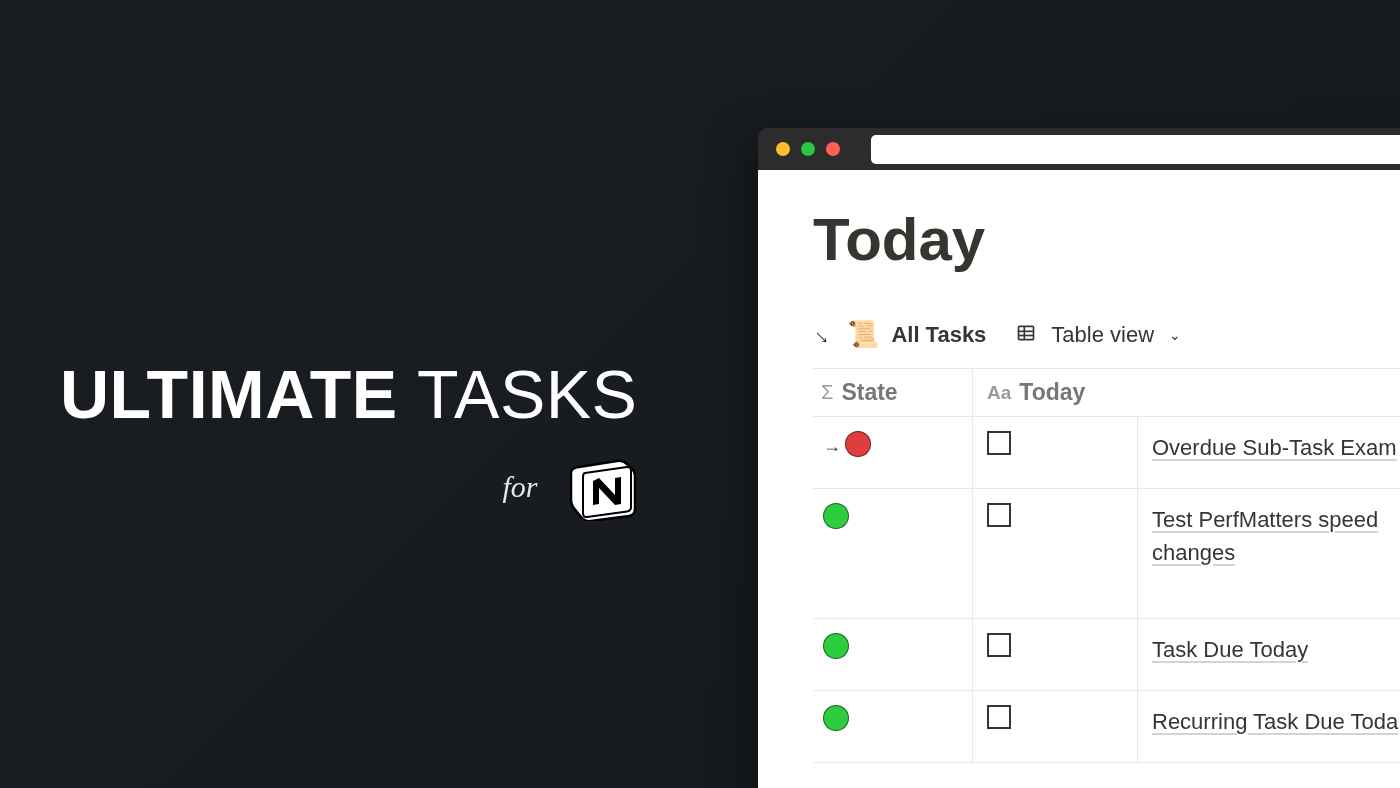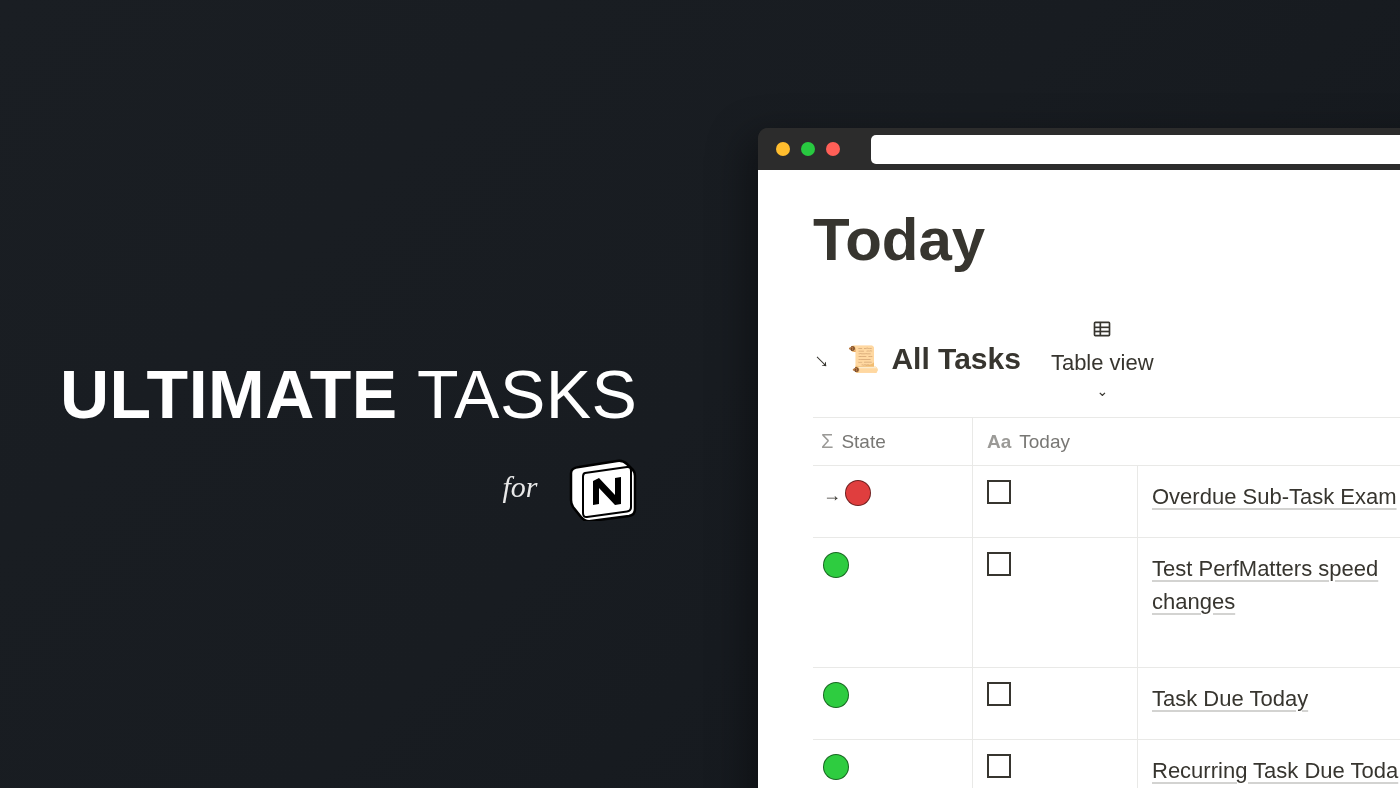--- a/index.html
+++ b/index.html
@@ -132,32 +132,31 @@
       transform: rotate(45deg);
       display: inline-block;
       font-weight: 600;
     }
 
     .scroll-emoji {
       font-size: 26px;
     }
 
     .view-name {
-      font-size: 30px;
+      font-size: 22px;
       font-weight: 600;
       color: #37352f;
     }
 
     .table-view-btn {
       display: flex;
       align-items: center;
-      gap: 7px;
+      gap: 15px;
       margin-left: 18px;
       color: #37352f;
-      flex-direction: column;
     }
 
     .table-icon svg {
       width: 20px;
       height: 20px;
     }
 
     .view-label {
       font-size: 22px;
       font-weight: 500;
@@ -206,23 +205,23 @@
     }
 
     .col-icon {
       color: #9b9a97;
       margin-right: 8px;
       display: inline-flex;
       align-items: center;
     }
 
     .col-label {
-      font-size: 19px;
+      font-size: 23px;
       color: #787774;
-      font-weight: 400;
+      font-weight: 700;
     }
 
     .table-row {
       display: flex;
       border-bottom: 1px solid #e9e9e7;
       min-height: 72px;
     }
 
     .row-tall {
       min-height: 130px;

